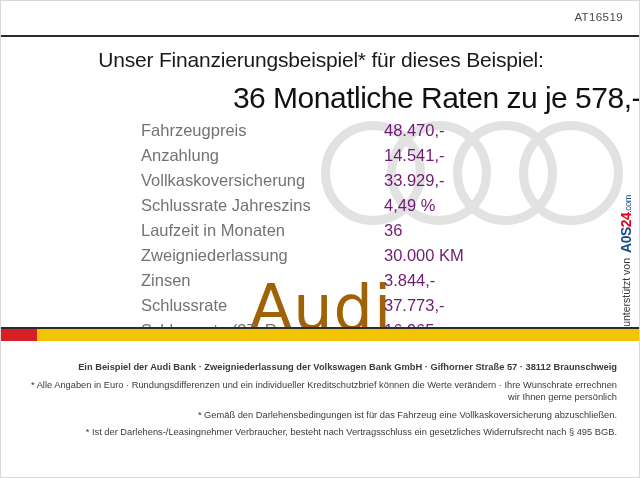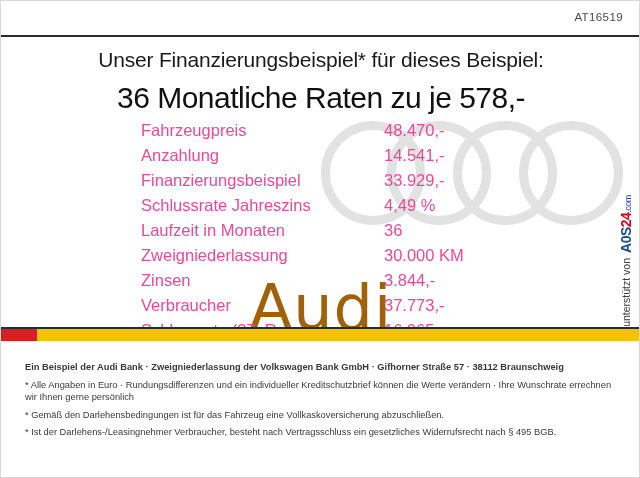--- a/index.html
+++ b/index.html
@@ -83,55 +83,55 @@
     width: 640px;
     text-align: center;
     font-size: 21px;
     color: #1a1a1a;
     letter-spacing: -0.2px;
   }
   #subheadline {
     position: absolute;
     left: 0; top: 80px;
     width: 640px;
-    text-align: center;
+    text-align: right;
     font-size: 30px;
     color: #111111;
     letter-spacing: -0.5px;
   }
 
   
   #figures {
     position: absolute;
     left: 140px; top: 120px;
     width: 380px;
   }
   .fig-row {
     display: flex;
     align-items: baseline;
     height: 25px;
   }
   .fig-label {
     width: 243px;
     font-size: 16.5px;
-    color: #ec4899;
+    color: #737373;
     white-space: nowrap;
   }
   .fig-value {
     font-size: 16.5px;
-    color: #ec4899;
+    color: #701a75;
     white-space: nowrap;
   }
 
   
   #footnotes {
     position: absolute;
     left: 24px; top: 360px;
     width: 592px;
-    text-align: left;
+    text-align: right;
   }
   .fn {
     font-size: 9.3px;
     line-height: 12.5px;
     color: #3a3a3a;
     margin: 0 0 5px 0;
   }
   .fn.bold { font-weight: bold; }
 
   
@@ -214,41 +214,41 @@
     <div id="figures">
       <div class="fig-row">
         <div class="fig-label">Fahrzeugpreis</div>
         <div class="fig-value">48.470,-</div>
       </div>
       <div class="fig-row">
         <div class="fig-label">Anzahlung</div>
         <div class="fig-value">14.541,-</div>
       </div>
       <div class="fig-row">
-        <div class="fig-label">Finanzierungsbeispiel</div>
+        <div class="fig-label">Vollkaskoversicherung</div>
         <div class="fig-value">33.929,-</div>
       </div>
       <div class="fig-row">
         <div class="fig-label">Schlussrate Jahreszins</div>
         <div class="fig-value">4,49 %</div>
       </div>
       <div class="fig-row">
         <div class="fig-label">Laufzeit in Monaten</div>
         <div class="fig-value">36</div>
       </div>
       <div class="fig-row">
         <div class="fig-label">Zweigniederlassung</div>
         <div class="fig-value">30.000 KM</div>
       </div>
       <div class="fig-row">
         <div class="fig-label">Zinsen</div>
         <div class="fig-value">3.844,-</div>
       </div>
       <div class="fig-row">
-        <div class="fig-label">Verbraucher</div>
+        <div class="fig-label">Schlussrate</div>
         <div class="fig-value">37.773,-</div>
       </div>
       <div class="fig-row">
         <div class="fig-label">Schlussrate (37. Rate)</div>
         <div class="fig-value">16.965,-</div>
       </div>
     </div>
 
     <div id="footnotes">
       <p class="fn bold">Ein Beispiel der Audi Bank · Zweigniederlassung der Volkswagen Bank GmbH · Gifhorner Straße 57 · 38112 Braunschweig</p>

